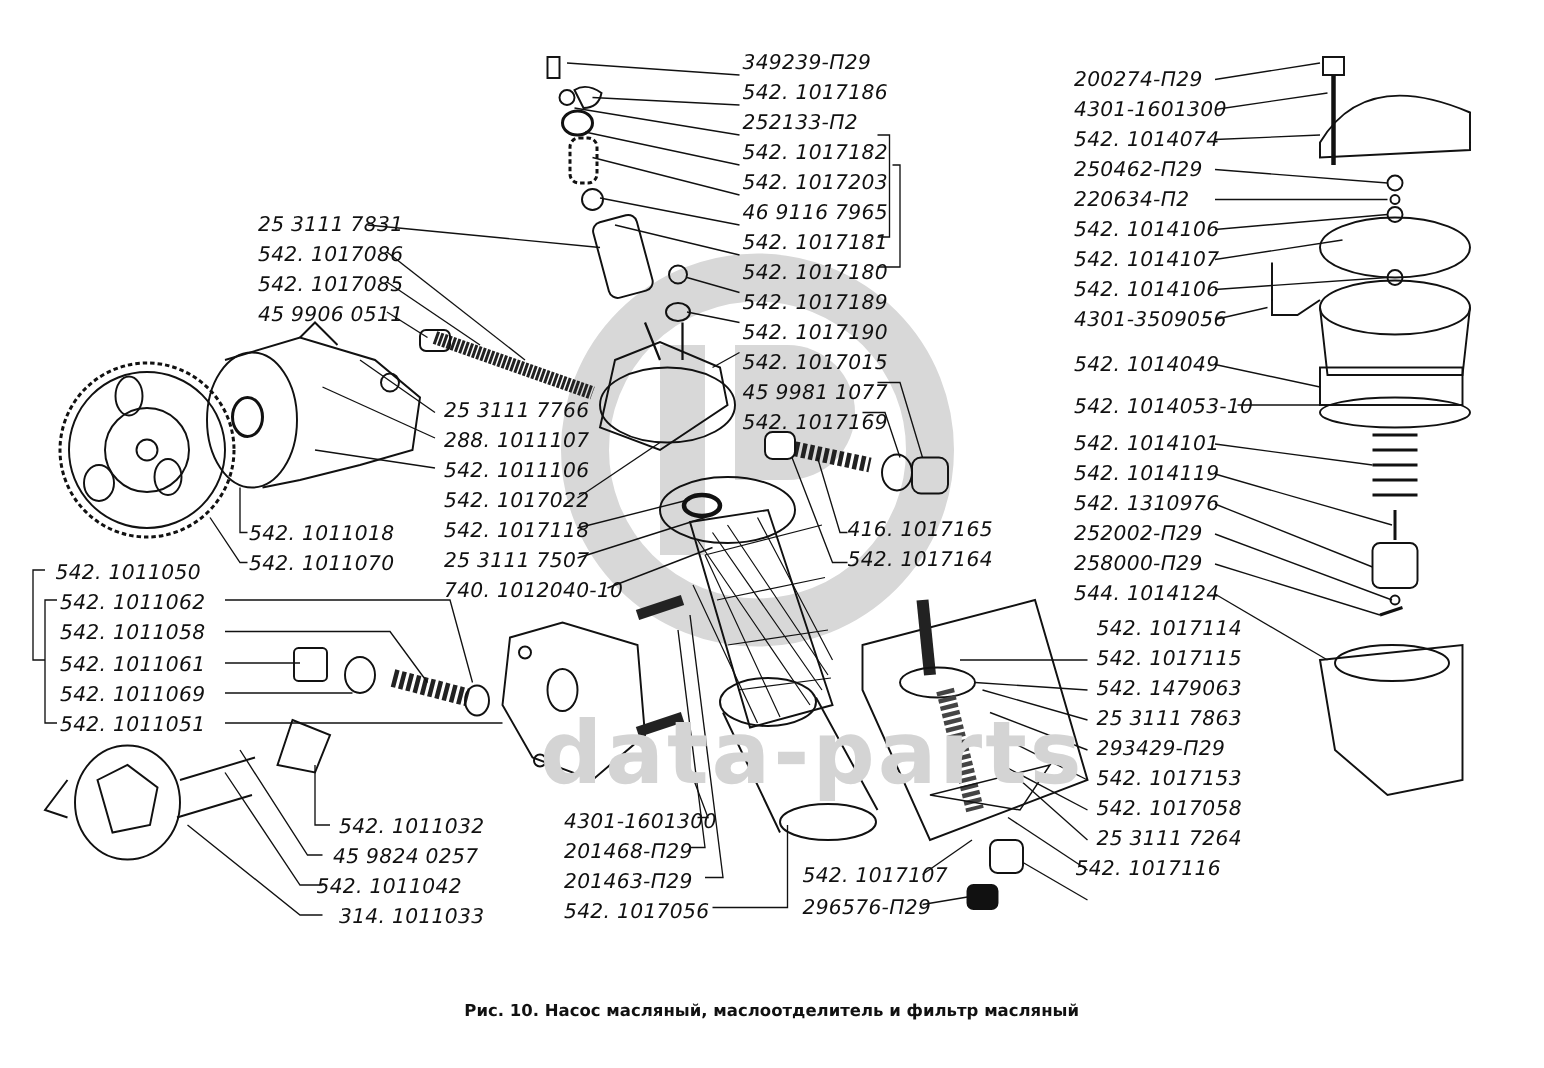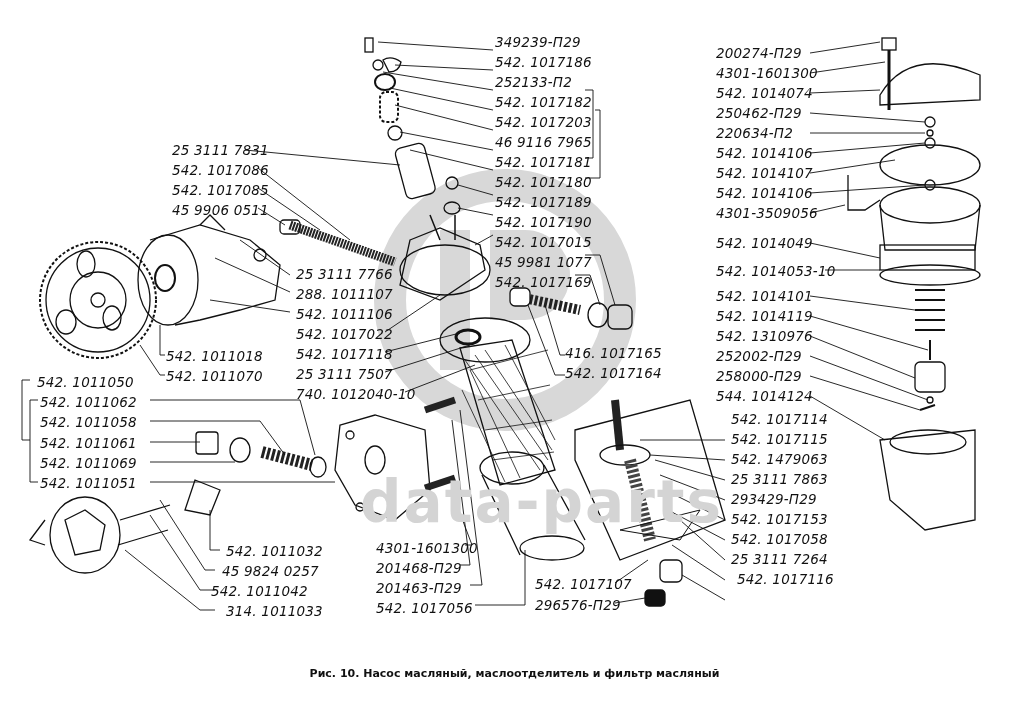--- a/index.html
+++ b/index.html
@@ -271,21 +271,21 @@
 <div class="lbl" style="left:535px;top:597px">296576-П29</div>
 
 <div class="lbl" style="left:731px;top:411px">542. 1017114</div>
 <div class="lbl" style="left:731px;top:431px">542. 1017115</div>
 <div class="lbl" style="left:731px;top:451px">542. 1479063</div>
 <div class="lbl" style="left:731px;top:471px">25 3111 7863</div>
 <div class="lbl" style="left:731px;top:491px">293429-П29</div>
 <div class="lbl" style="left:731px;top:511px">542. 1017153</div>
 <div class="lbl" style="left:731px;top:531px">542. 1017058</div>
 <div class="lbl" style="left:731px;top:551px">25 3111 7264</div>
-<div class="lbl" style="left:737px;top:571px">542. 1017116</div>
+<div class="lbl" style="left:717px;top:571px">542. 1017116</div>
 
 <div class="lbl" style="left:716px;top:45px">200274-П29</div>
 <div class="lbl" style="left:716px;top:65px">4301-1601300</div>
 <div class="lbl" style="left:716px;top:85px">542. 1014074</div>
 <div class="lbl" style="left:716px;top:105px">250462-П29</div>
 <div class="lbl" style="left:716px;top:125px">220634-П2</div>
 <div class="lbl" style="left:716px;top:145px">542. 1014106</div>
 <div class="lbl" style="left:716px;top:165px">542. 1014107</div>
 <div class="lbl" style="left:716px;top:185px">542. 1014106</div>
 <div class="lbl" style="left:716px;top:205px">4301-3509056</div>

